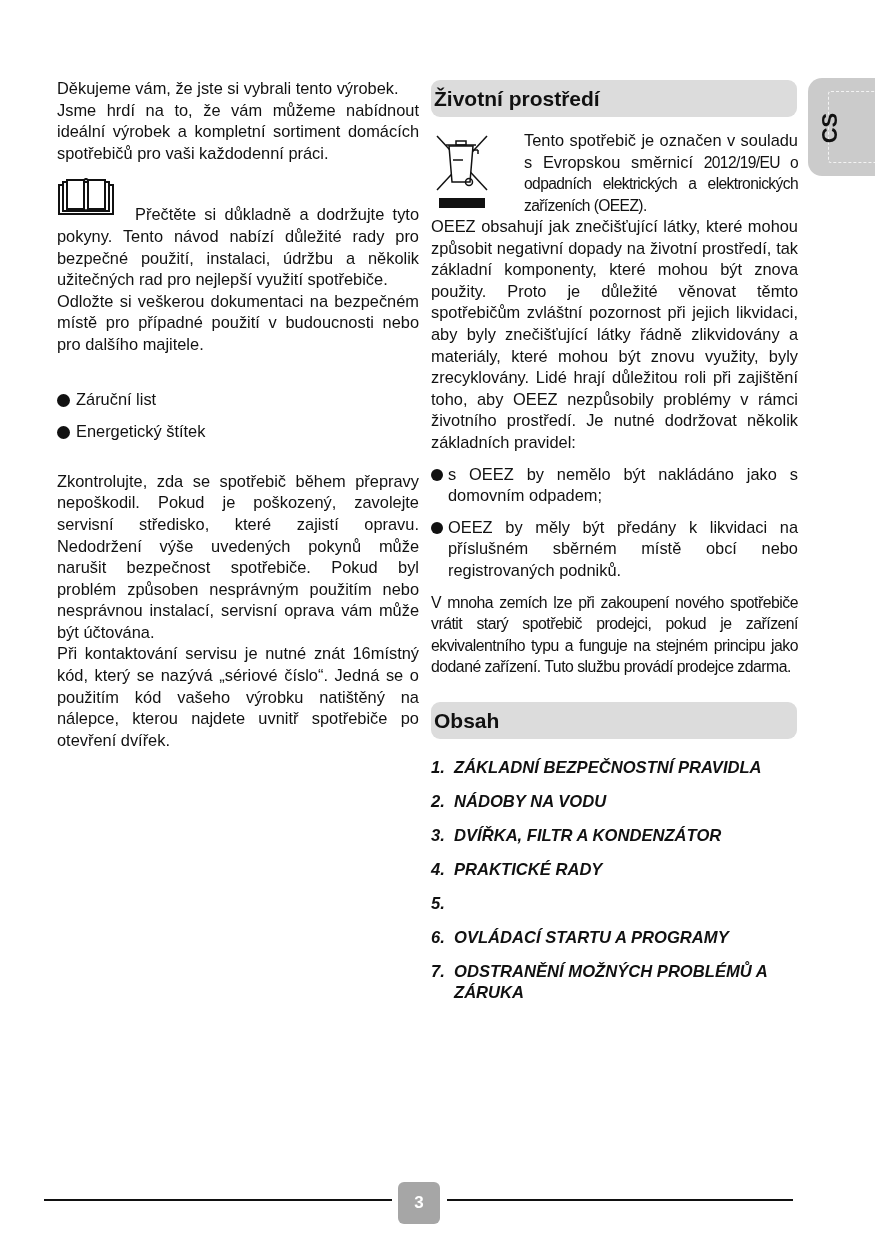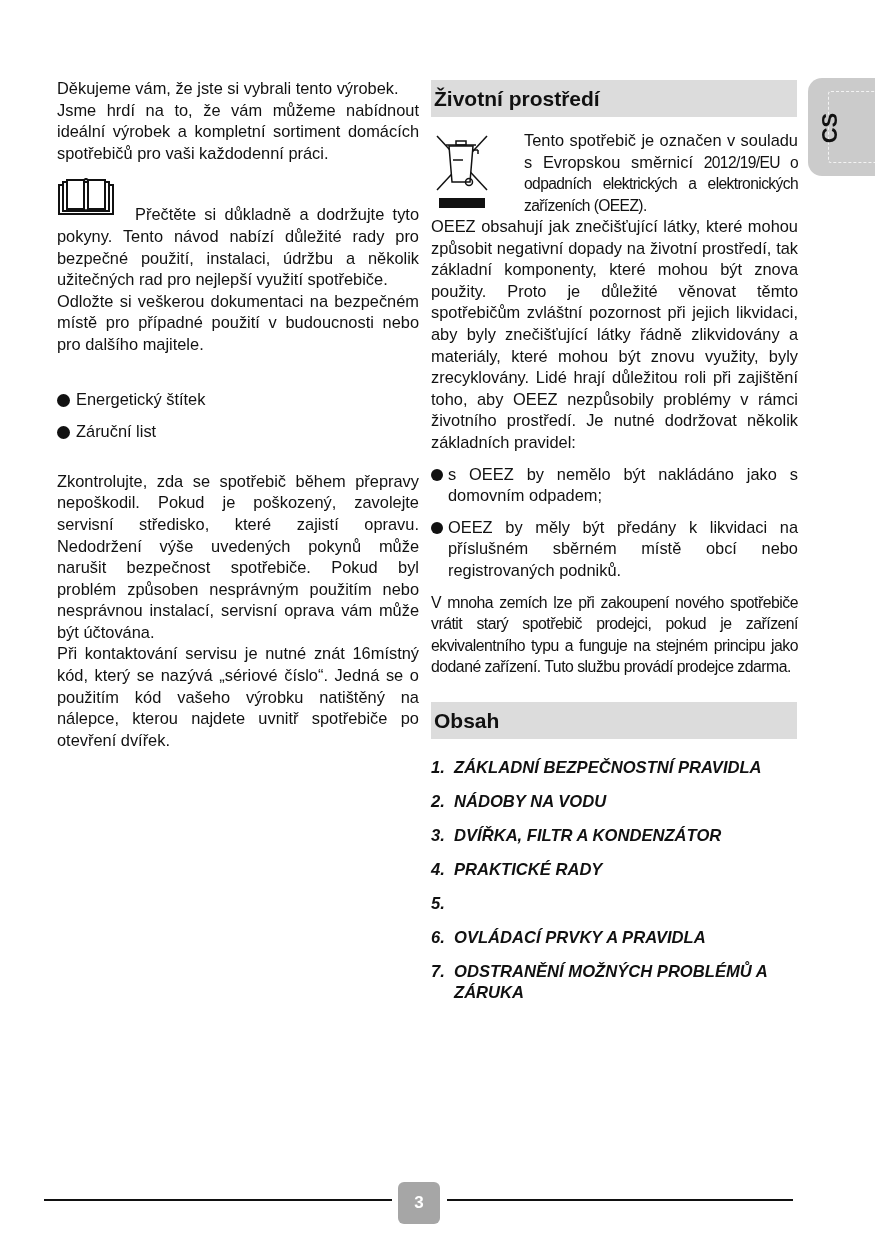--- a/index.html
+++ b/index.html
@@ -16,21 +16,21 @@
   .book-wrap { height: 38px; margin-top: 14px; }
   .book-icon { width: 58px; height: 38px; display: block; }
   .indent-first { text-indent: 78px; }
 
   ul.bullets { list-style: none; }
   ul.bullets li { position: relative; padding-left: 19px; }
   ul.bullets li .dot { position: absolute; left: 0; top: 5px; width: 13px; height: 13px; border-radius: 50%; background: #111; }
   .left ul.bullets li { margin-bottom: 11px; }
 
   .heading-bar {
-    background: #dcdcdc; border-radius: 0; height: 37px; width: 366px;
+    background: #dcdcdc; border-radius: 9px; height: 37px; width: 366px;
     font-weight: bold; font-size: 21px; line-height: 37px; padding-left: 3px; color: #111;
   }
 
   .weee-block { position: relative; margin-top: 13px; min-height: 86px; }
   .weee-icon { position: absolute; left: 2px; top: 2px; width: 58px; height: 78px; }
   .weee-text { margin-left: 93px; font-size: 16.4px; line-height: 21.5px; text-align: justify; }
   .weee-text .narrow { letter-spacing: -0.6px; font-size: 15.6px; }
 
   .right ul.bullets li { padding-left: 17px; margin-bottom: 10px; }
   .right ul.bullets li .dot { width: 12px; height: 12px; top: 5px; }
@@ -82,22 +82,22 @@
         <path d="M27 31 Q29 34 31 31"></path>
       </g>
     </svg>
   </div>
   <p class="indent-first" style="margin-top:-12px;">Přečtěte si důkladně a dodržujte tyto pokyny. Tento návod nabízí důležité rady pro bezpečné použití, instalaci, údržbu a několik užitečných rad pro nejlepší využití spotřebiče.</p>
   <p>Odložte si veškerou dokumentaci na bezpečném místě pro případné použití v budoucnosti nebo pro dalšího majitele.</p>
 
   <div class="gap-m"></div>
   <div style="height:11px"></div>
   <ul class="bullets">
+    <li><span class="dot"></span><span>Záruční list</span></li>
     <li><span class="dot"></span><span>Energetický štítek</span></li>
-    <li><span class="dot"></span><span>Záruční list</span></li>
   </ul>
   <div style="height:17px"></div>
   <p>Zkontrolujte, zda se spotřebič během přepravy nepoškodil. Pokud je poškozený, zavolejte servisní středisko, které zajistí opravu. Nedodržení výše uvedených pokynů může narušit bezpečnost spotřebiče. Pokud byl problém způsoben nesprávným použitím nebo nesprávnou instalací, servisní oprava vám může být účtována.</p>
   <p>Při kontaktování servisu je nutné znát 16místný kód, který se nazývá „sériové číslo“. Jedná se o použitím kód vašeho výrobku natištěný na nálepce, kterou najdete uvnitř spotřebiče po otevření dvířek.</p>
 </div>
 
 <div class="col right">
   <div class="heading-bar">Životní prostředí</div>
 
   <div class="weee-block">
@@ -153,21 +153,21 @@
       </li>
     <li>
         <span class="num">4.</span>
         <span>PRAKTICKÉ RADY</span>
       </li>
     <li>
         <span class="num">5.</span>
       </li>
     <li>
         <span class="num">6.</span>
-        <span>OVLÁDACÍ PRVKY A PRAVIDLA</span>
+        <span>OVLÁDACÍ STARTU A PROGRAMY</span>
       </li>
     <li>
         <span class="num">7.</span>
         <span style="width:320px">ODSTRANĚNÍ MOŽNÝCH PROBLÉMŮ A ZÁRUKA</span>
       </li>
   </ol>
 </div>
 
 <div class="lang-tab">
   <div class="dash"></div>

